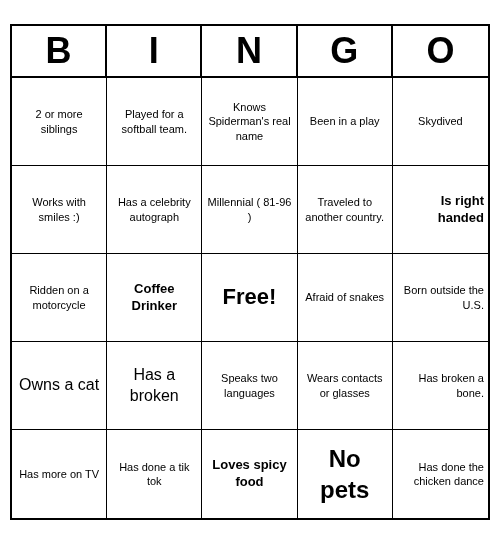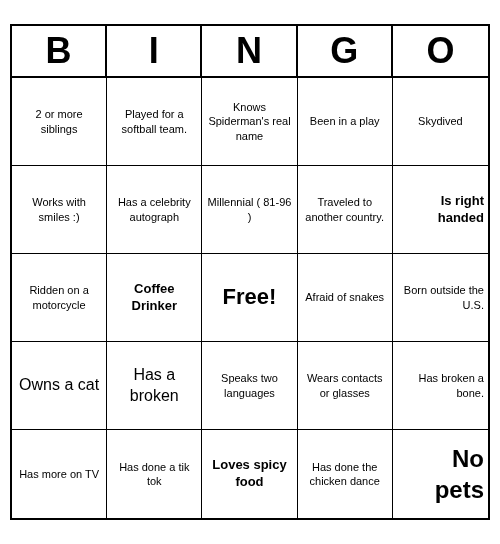--- a/index.html
+++ b/index.html
@@ -100,16 +100,16 @@
       <div class="bingo-cell">Afraid of snakes</div>
       <div class="bingo-cell">Born outside the U.S.</div>
       <div class="bingo-cell xl-text">Owns a cat</div>
       <div class="bingo-cell xl-text">Has a broken</div>
       <div class="bingo-cell">Speaks two languages</div>
       <div class="bingo-cell">Wears contacts or glasses</div>
       <div class="bingo-cell">Has broken a bone.</div>
       <div class="bingo-cell">Has more on TV</div>
       <div class="bingo-cell">Has done a tik tok</div>
       <div class="bingo-cell large-text">Loves spicy food</div>
+      <div class="bingo-cell no-text">No pets</div>
       <div class="bingo-cell">Has done the chicken dance</div>
-      <div class="bingo-cell no-text">No pets</div>
     </div>
 </div>
 
 </body></html>

